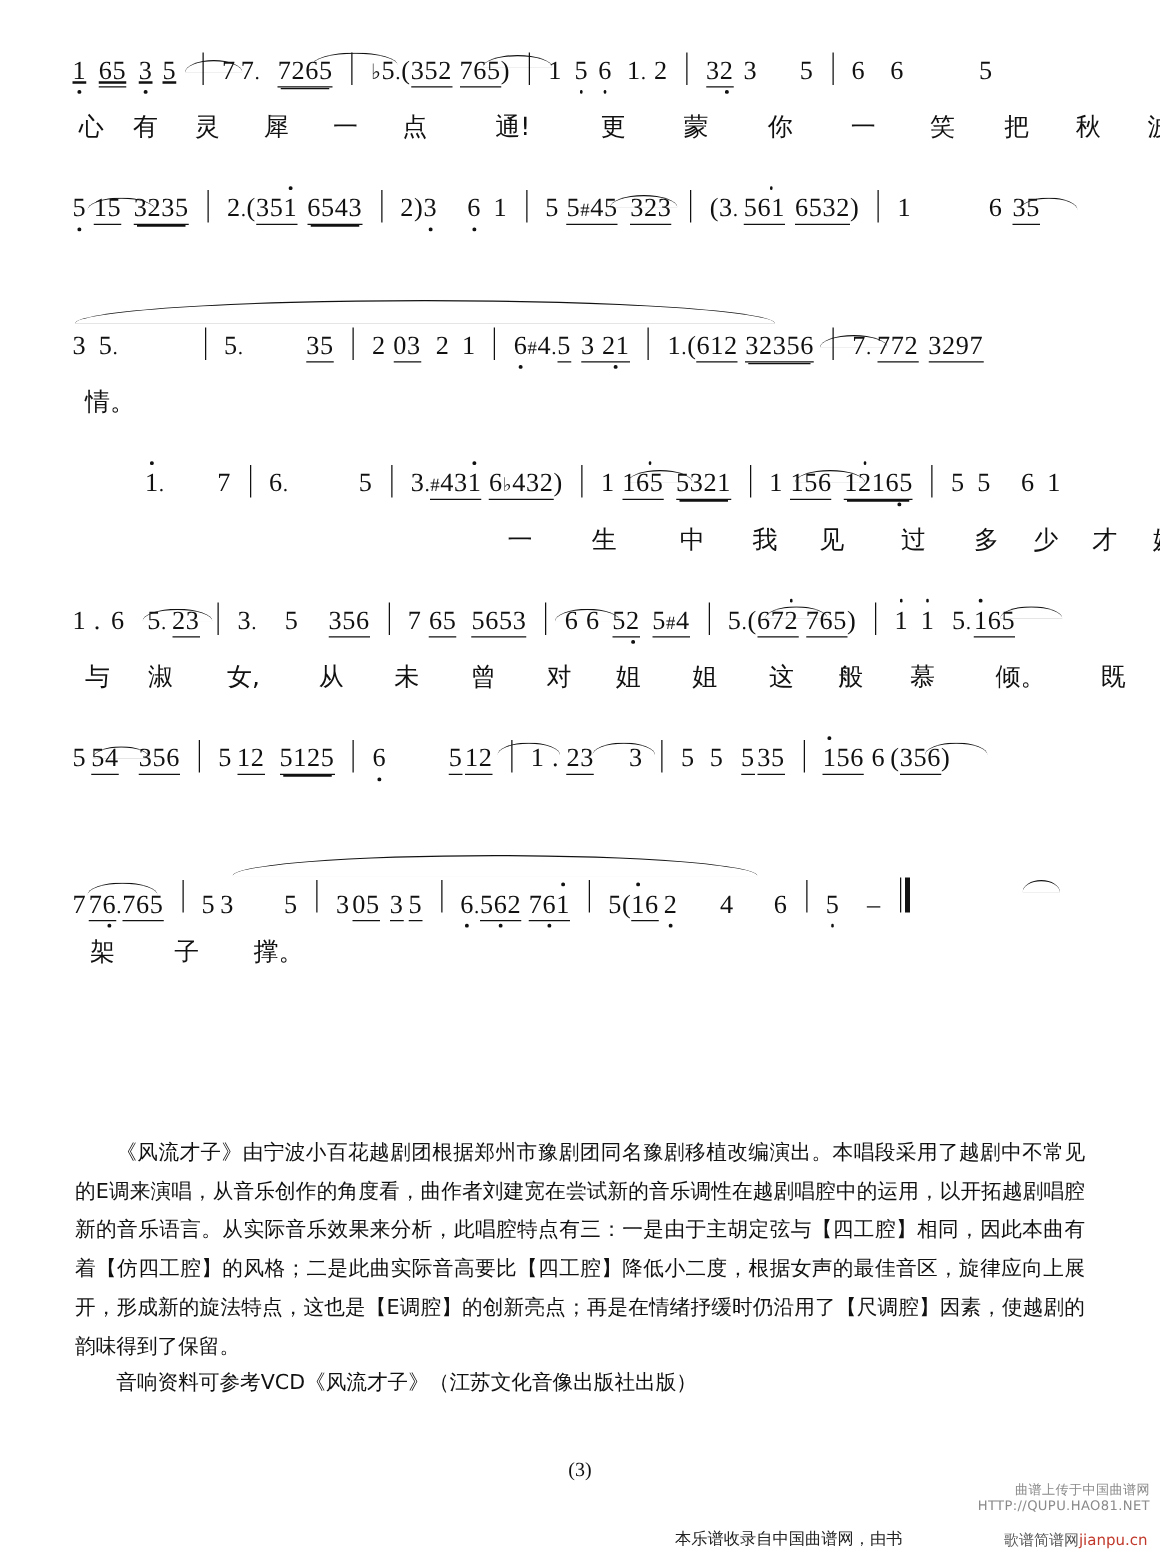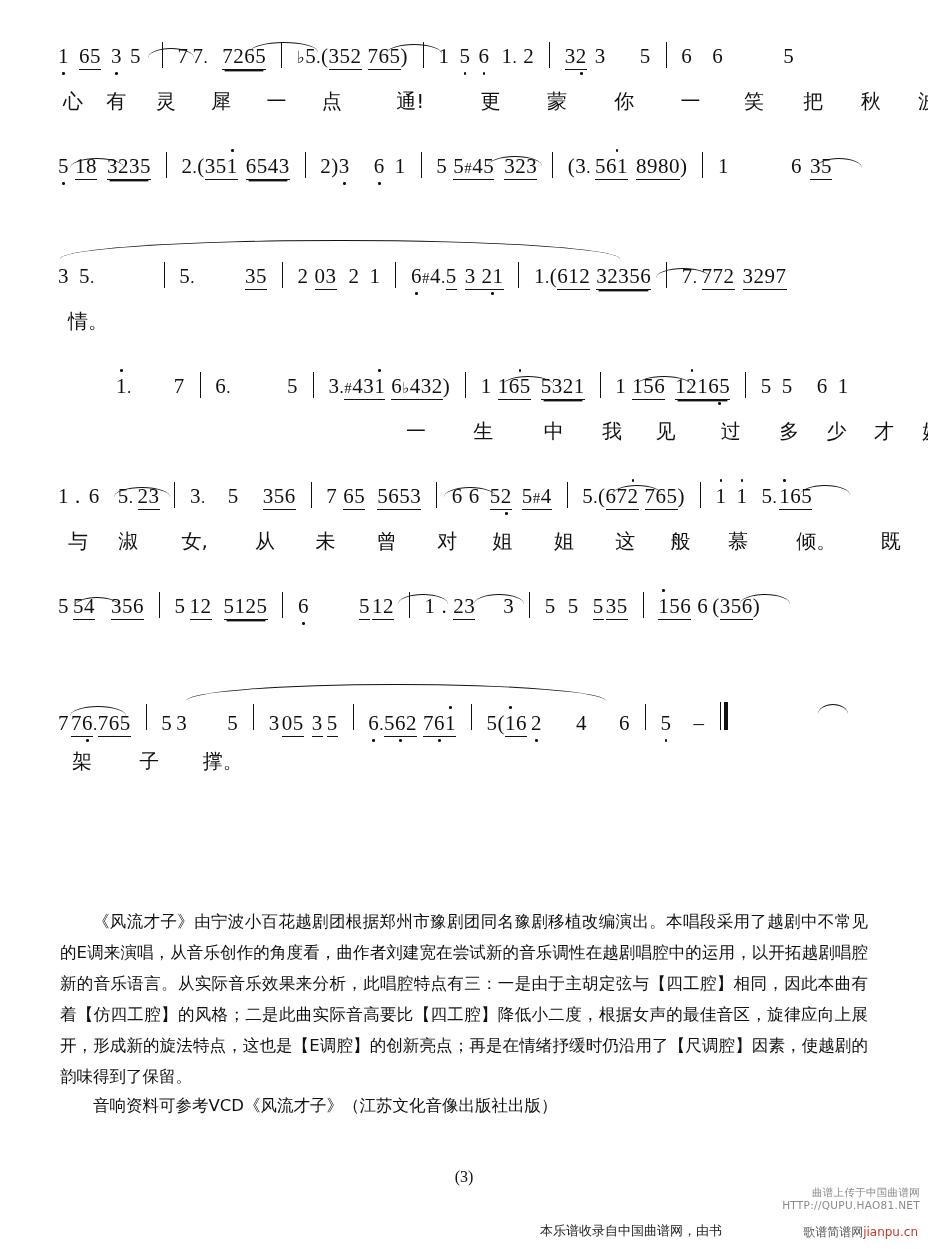--- a/index.html
+++ b/index.html
@@ -162,21 +162,21 @@
 </head>
 <body>
 
 <div class="sheet">
 
   <div class="system" style="top:42px;">
     <div class="notes-row">
       <span class="slur" style="left:92px; top:6px; width:46px;"></span>
       <span class="slur" style="left:194px; top:0px; width:68px;"></span>
       <span class="slur" style="left:330px; top:2px; width:56px;"></span>
-      <span class="seg" style="margin-left:0;">
+      <span class="seg" style="margin-left:0;text-decoration:underline;">
         <span class="dotd">1</span><span class="sp" style="width:10px"></span><span class="u1">65</span><span class="sp" style="width:10px"></span><span class="dotd">3</span><span class="sp" style="width:8px"></span>5<span class="sp" style="width:6px"></span>
       </span>
       <span class="bar"></span>
       <span class="seg">
         7<span class="sp" style="width:4px"></span>7<span style="font-size:17px">.</span><span class="sp" style="width:14px"></span><span class="u2">7265</span>
       </span>
       <span class="bar"></span>
       <span class="seg">
         <span style="font-size:17px">♭</span>5<span style="font-size:17px">.</span>(<span class="u1">352</span><span class="sp" style="width:6px"></span><span class="u1">765</span>)
       </span>
@@ -211,37 +211,37 @@
       <span class="lyr" style="width:50px;">波</span>
     </div>
   </div>
 
   <div class="system" style="top:60px;">
     <div class="notes-row">
       <span class="slur" style="left:14px; top:6px; width:54px;"></span>
       <span class="slur" style="left:432px; top:4px; width:54px;"></span>
       <span class="slur" style="left:760px; top:6px; width:46px;"></span>
       <span class="seg">
-        <span class="dotd">5</span><span class="sp" style="width:6px"></span><span class="u1">18</span><span class="sp" style="width:10px"></span><span class="u2">3235</span>
+        <span class="dotd">5</span><span class="sp" style="width:6px"></span><span class="u1">15</span><span class="sp" style="width:10px"></span><span class="u2">3235</span>
       </span>
       <span class="bar"></span>
       <span class="seg">
         2<span style="font-size:17px">.</span>(<span class="u1">35<span class="dotu">1</span></span><span class="sp" style="width:8px"></span><span class="u2">6543</span>
       </span>
       <span class="bar"></span>
       <span class="seg">
         2)<span class="dotd">3</span><span class="sp" style="width:24px"></span><span class="dotd">6</span><span class="sp" style="width:10px"></span>1
       </span>
       <span class="bar"></span>
       <span class="seg">
         5<span class="sp" style="width:6px"></span><span class="u1">5<span style="font-size:15px">#</span>45</span><span class="sp" style="width:10px"></span><span class="u1">323</span>
       </span>
       <span class="bar"></span>
       <span class="seg">
-        (3<span style="font-size:17px">.</span><span class="sp" style="width:4px"></span><span class="u1">5<span class="dotu">61</span></span><span class="sp" style="width:8px"></span><span class="u1">8980</span>)
+        (3<span style="font-size:17px">.</span><span class="sp" style="width:4px"></span><span class="u1">5<span class="dotu">61</span></span><span class="sp" style="width:8px"></span><span class="u1">6532</span>)
       </span>
       <span class="bar"></span>
       <span class="seg">
         1<span class="sp" style="width:62px"></span>6<span class="sp" style="width:8px"></span><span class="u1">35</span>
       </span>
     </div>
   </div>
 
   <div class="system" style="top:78px;">
     <div class="notes-row">

